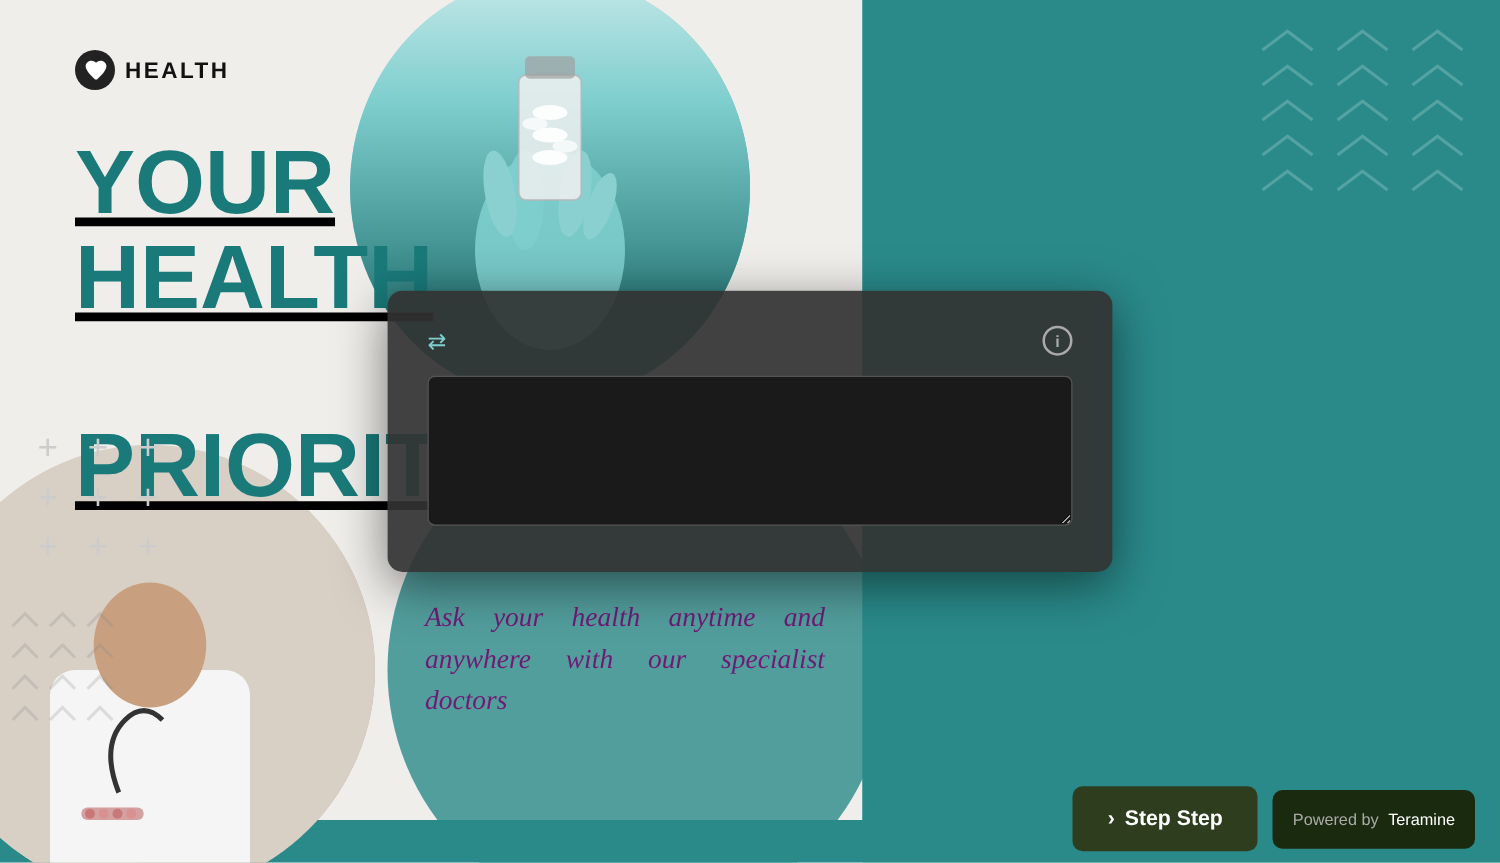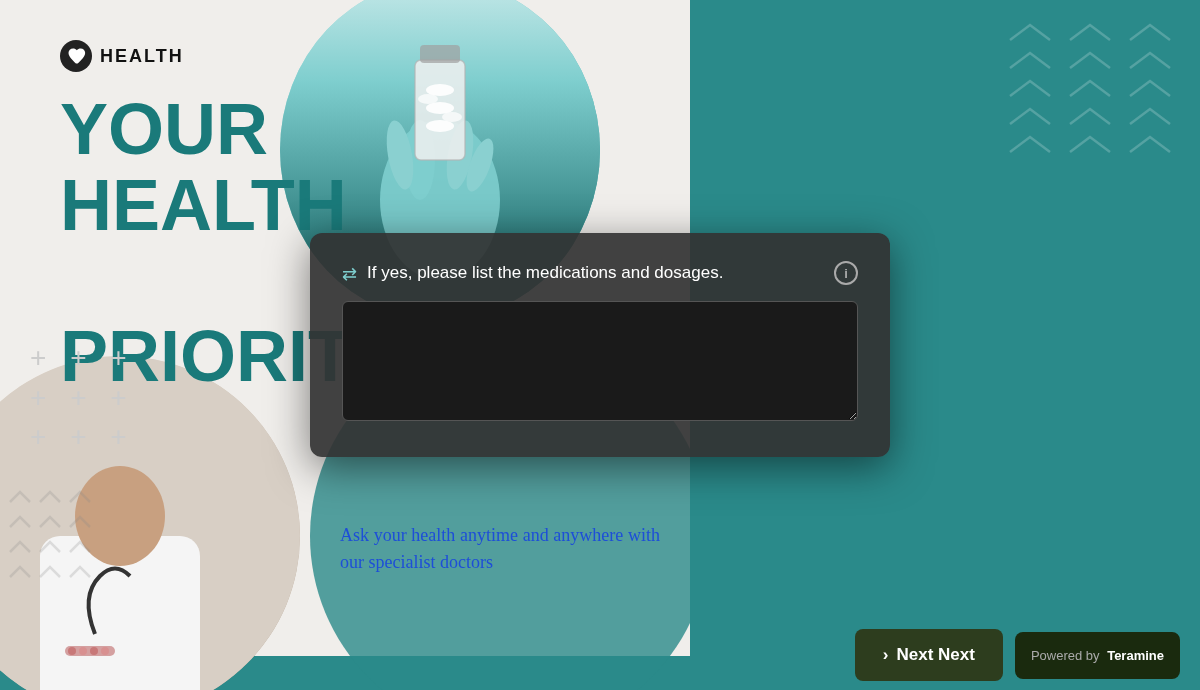--- a/index.html
+++ b/index.html
@@ -65,23 +65,24 @@
       font-size: 18px;
       font-weight: 800;
       color: #111;
       letter-spacing: 2px;
       text-transform: uppercase;
     }
 
     
     .hero-text {
       position: absolute;
-      top: 92px;
+      top: 109px;
       left: 60px;
       z-index: 10;
+      text-decoration: underline;
     }
 
     .hero-text h1 {
       font-size: 72px;
       font-weight: 900;
       color: #1a7a7a;
       line-height: 1.05;
       text-transform: uppercase;
       font-family: Arial Black, Arial, sans-serif;
     }
@@ -141,22 +142,23 @@
     
     .ask-text-block {
       position: absolute;
       bottom: 80px;
       left: 340px;
       width: 320px;
       z-index: 10;
     }
 
     .ask-text-block p {
-      font-size: 18px;
-      color: #1d4ed8;
+      font-size: 22px;
+      font-style: italic;
+      color: #701a75;
       line-height: 1.5;
       font-family: Georgia, serif;
       text-align: justify;
     }
 
     .modal {
       position: absolute;
       top: 50%;
       left: 50%;
       transform: translate(-50%, -50%);
@@ -261,21 +263,21 @@
       padding: 16px 16px;
       font-size: 13px;
       display: flex;
       align-items: center;
       gap: 2px;
       white-space: nowrap;
     }
 
     .powered-by strong {
       color: white;
-      font-weight: 700;
+      font-weight: 400;
     }
 
     
     .teal-circle {
       position: absolute;
       bottom: -80px;
       left: 310px;
       width: 400px;
       height: 400px;
       border-radius: 50%;
@@ -432,30 +434,29 @@
         <polyline points="150,132 170,117 190,132"></polyline>
       </g>
     </svg>
   </div>
 </div>
 
 <div class="modal">
   <div class="modal-question-row">
     <div class="modal-question-text">
       <span class="lines-icon">⇄</span>
-      <span class="question-label">If yes, please list the medications and dosages.</span>
     </div>
     <div class="info-icon">
       <span>i</span>
     </div>
   </div>
   <textarea class="modal-textarea" placeholder="" style=""></textarea>
 </div>
 
 <div class="bottom-bar">
   <button class="next-step-btn">
     <span>›</span>
-    <span>Next Next</span>
+    <span>Step Step</span>
   </button>
   <div class="powered-by">
     <span>Powered by</span>&nbsp;<strong>Teramine</strong>
   </div>
 </div>
 
 </body></html>

